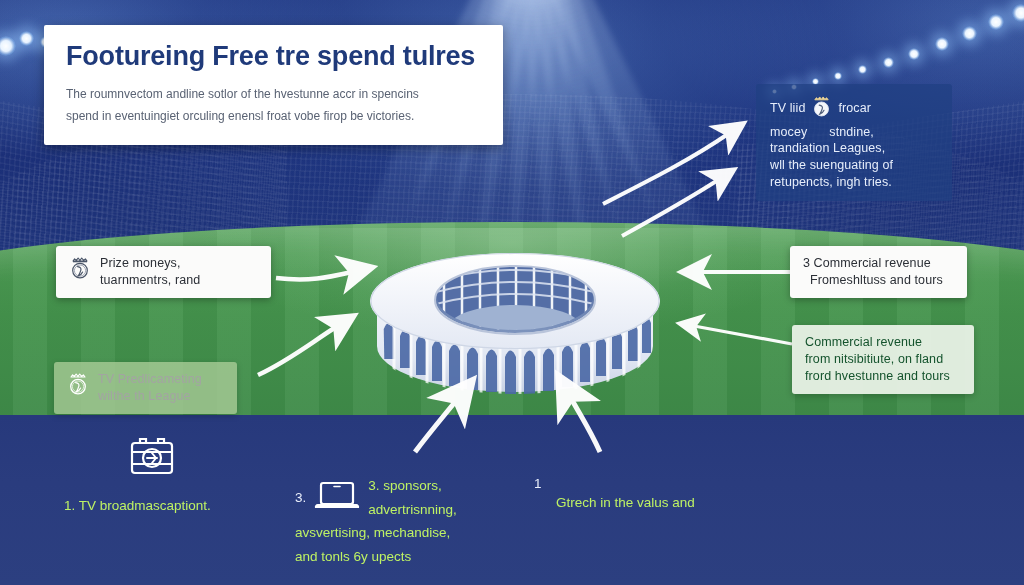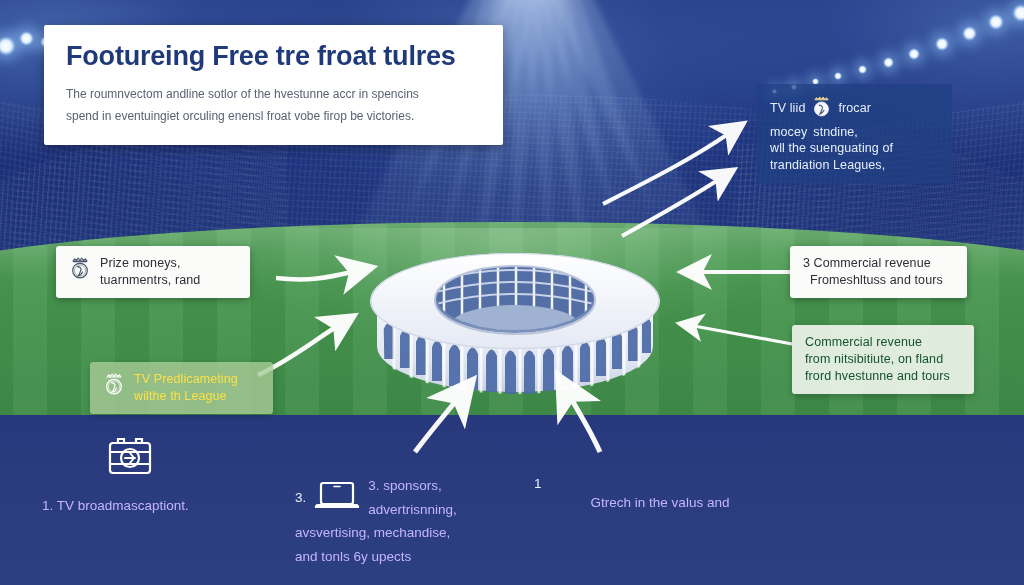--- a/index.html
+++ b/index.html
@@ -112,23 +112,22 @@
     color: #2b2f36;
     box-shadow: 0 2px 7px rgba(0,0,0,0.30);
   }
   .card-greenish {
     background: rgba(236,243,232,0.93);
     color: #14532d;
     box-shadow: 0 2px 7px rgba(0,0,0,0.22);
   }
   .card-greentint {
     background: rgba(168,203,150,0.80);
-    color: #fde047;
+    color: #a3a3a3;
     box-shadow: 0 2px 6px rgba(0,0,0,0.18);
-    margin-left: 36px;
   }
   .card-bluetint {
     background: rgba(32,64,130,0.72);
     color: #e7eefb;
   }
 
   
   #header-panel {
     position: absolute; left: 44px; top: 25px; width: 459px;
     background: #ffffff;
@@ -143,21 +142,21 @@
   #header-sub { font-size: 12px; color: #596273; line-height: 1.85; }
 
   .row { display: flex; align-items: flex-start; gap: 9px; }
   .crest { flex: 0 0 auto; margin-top: 1px; }
   .card-text { font-size: 12.5px; }
   .card-title { font-weight: normal; }
 
   
   .legend-item { position: absolute; text-align: left; color: #e8eefb; }
   .legend-icon { margin-bottom: 10px; }
-  .legend-text { font-size: 13.5px; line-height: 1.75; color: #c4b5fd; }
+  .legend-text { font-size: 13.5px; line-height: 1.75; color: #bef264; }
   .legend-inline { display: flex; align-items: flex-start; gap: 6px; }
   .legend-num { font-size: 13.5px; color: #e9eefb; }
 </style>
 </head>
 <body>
 
 <div id="stage">
 
   <div class="sky"></div>
   <div class="stands"></div>
@@ -327,28 +326,28 @@
       <path d="M603 204 C 650 180, 690 160, 728 134" stroke="#ffffff" stroke-width="4" fill="none" marker-end="url(#ah)" opacity="0.97"></path>
       <path d="M622 236 C 660 215, 690 198, 718 180" stroke="#ffffff" stroke-width="4" fill="none" marker-end="url(#ah)" opacity="0.97"></path>
 
       <path d="M790 272 C 760 272, 730 272, 700 272" stroke="#ffffff" stroke-width="4" fill="none" marker-end="url(#ah)" opacity="0.97"></path>
 
       <path d="M792 344 C 760 338, 728 332, 694 326" stroke="#ffffff" stroke-width="3.2" fill="none" marker-end="url(#ah)" opacity="0.97"></path>
     </svg>
   </div>
 
   <div id="header-panel">
-    <div id="header-title">Footureing Free tre froat tulres</div>
+    <div id="header-title">Footureing Free tre spend tulres</div>
     <div id="header-sub">
       <div>The roumnvectom andline sotlor of the hvestunne accr in spencins</div>
       <div>spend in eventuingiet orculing enensl froat vobe firop be victories.</div>
     </div>
   </div>
 
-  <div class="card card-white row" style="left:56px; top:246px; width:194px;">
+  <div class="card card-white row" style="left:56px; top:246px; width:215px;">
     <span class="crest">
       <svg width="22" height="24" viewBox="0 0 22 24">
         <path d="M4 5 l1.6-2.2 1.8 1.6 1.7-2.4 1.9 2.4 1.7-2.4 1.9 2.4 1.8-1.6 1.6 2.2 z" fill="none" stroke="#4a5568" stroke-width="1.1" stroke-linejoin="round"></path>
         <circle cx="11" cy="14.6" r="7.3" fill="none" stroke="#4a5568" stroke-width="1.2"></circle>
         <circle cx="11" cy="14.6" r="5.6" fill="none" stroke="#8b93a5" stroke-width="0.8"></circle>
         <path d="M8.6 10.6 q4.2 0.6 3.2 3.8 q-1 3.2 -2.6 5.6 q3.2 -1 4.4 -4" fill="none" stroke="#4a5568" stroke-width="1.2" stroke-linecap="round"></path>
         <rect x="4" y="5" width="14" height="1.3" fill="#4a5568"></rect>
       </svg>
     </span>
     <span class="card-text">
@@ -377,40 +376,41 @@
       <span class="card-text">TV liid</span>
       <span class="crest">
         <svg width="21" height="23" viewBox="0 0 22 24">
           <path d="M4 5 l1.6-2.2 1.8 1.6 1.7-2.4 1.9 2.4 1.7-2.4 1.9 2.4 1.8-1.6 1.6 2.2 z" fill="#f0d9a0" stroke="#e8cf8e" stroke-width="1" stroke-linejoin="round"></path>
           <circle cx="11" cy="14.6" r="7.3" fill="#f5f7fb" stroke="#dde3ee" stroke-width="1"></circle>
           <path d="M8.6 10.6 q4.2 0.6 3.2 3.8 q-1 3.2 -2.6 5.6 q3.2 -1 4.4 -4" fill="none" stroke="#52607c" stroke-width="1.2" stroke-linecap="round"></path>
         </svg>
       </span>
       <span class="card-text">frocar</span>
     </div>
-    <div class="row" style="gap:6px; align-items:center;">
+    <div class="row" style="gap:22px; align-items:center;">
       <span class="card-text">mocey</span>
       <span class="card-text">stndine,</span>
     </div>
+    <div class="card-text">trandiation Leagues,</div>
     <div class="card-text">wll the suenguating of</div>
-    <div class="card-text">trandiation Leagues,</div>
+    <div class="card-text">retupencts, ingh tries.</div>
   </div>
 
   <div class="card card-white" style="left:790px; top:246px; width:177px;">
     <div class="card-text card-title">3 Commercial revenue</div>
     <div class="card-text" style="padding-left:7px;">Fromeshltuss and tours</div>
   </div>
 
   <div class="card card-greenish" style="left:792px; top:325px; width:182px;">
     <div class="card-text card-title">Commercial revenue</div>
     <div class="card-text">from nitsibitiute, on fland</div>
     <div class="card-text">frord hvestunne and tours</div>
   </div>
 
-  <div class="legend-item" style="left:42px; top:432px; width:215px;">
+  <div class="legend-item" style="left:64px; top:432px; width:215px;">
     <div class="legend-icon" style="margin-left:62px;">
       <svg width="52" height="48" viewBox="0 0 52 48" fill="none" stroke="#ffffff" stroke-width="2.2">
         <path d="M14 11 v-4 h6 v4" stroke-linecap="round"></path>
         <path d="M32 11 v-4 h6 v4" stroke-linecap="round"></path>
         <rect x="6" y="11" width="40" height="30" rx="3"></rect>
         <line x1="6" y1="20" x2="46" y2="20"></line>
         <line x1="6" y1="32" x2="46" y2="32"></line>
         <circle cx="26" cy="26" r="9" stroke-width="2.2"></circle>
         <path d="M21 26 h10 M26 21 l4 5 -4 5" stroke-width="2" stroke-linecap="round" stroke-linejoin="round"></path>
       </svg>
@@ -438,16 +438,16 @@
     <div class="legend-text">
       <div>avsvertising, mechandise,</div>
       <div>and tonls 6y upects</div>
     </div>
   </div>
 
   <div class="legend-item" style="left:534px; top:476px; width:230px;">
     <div class="legend-inline">
       <span class="legend-num">1</span>
     </div>
-    <div class="legend-text" style="padding-left:22px;text-align:center;">Gtrech in the valus and</div>
+    <div class="legend-text" style="padding-left:22px;">Gtrech in the valus and</div>
   </div>
 
 </div>
 
 </body></html>

